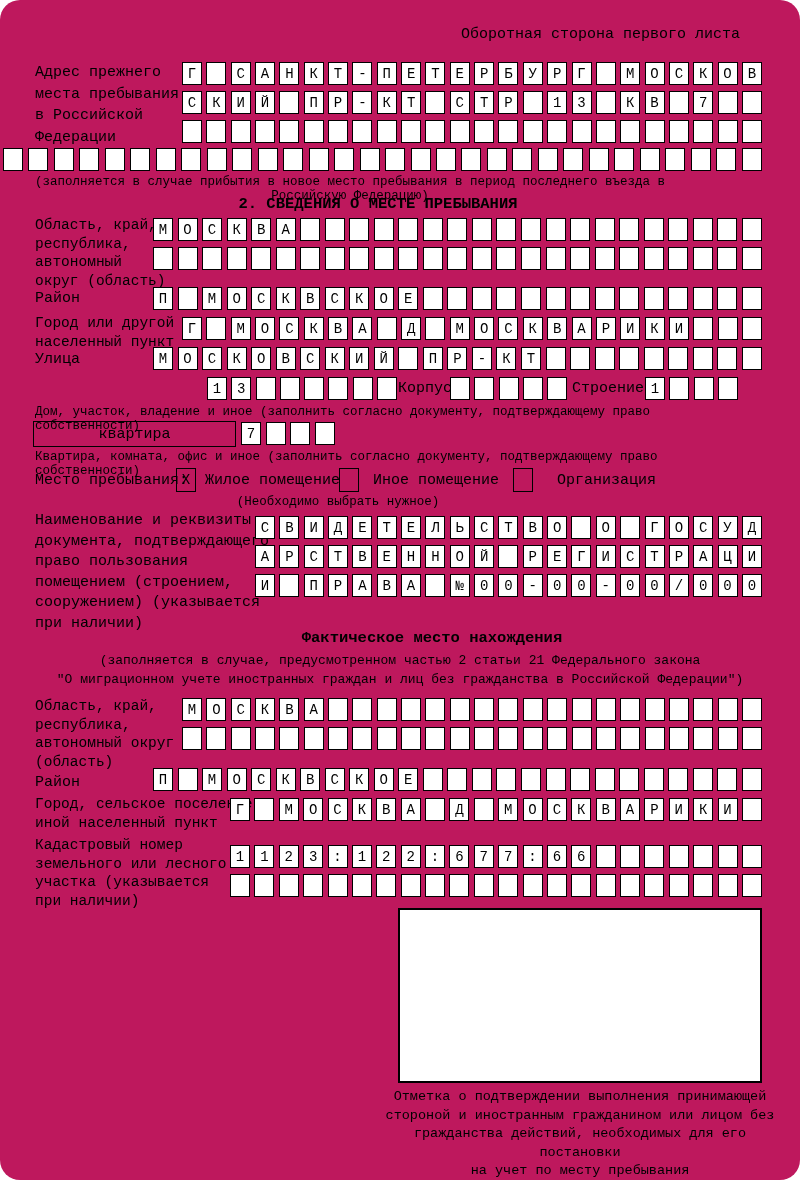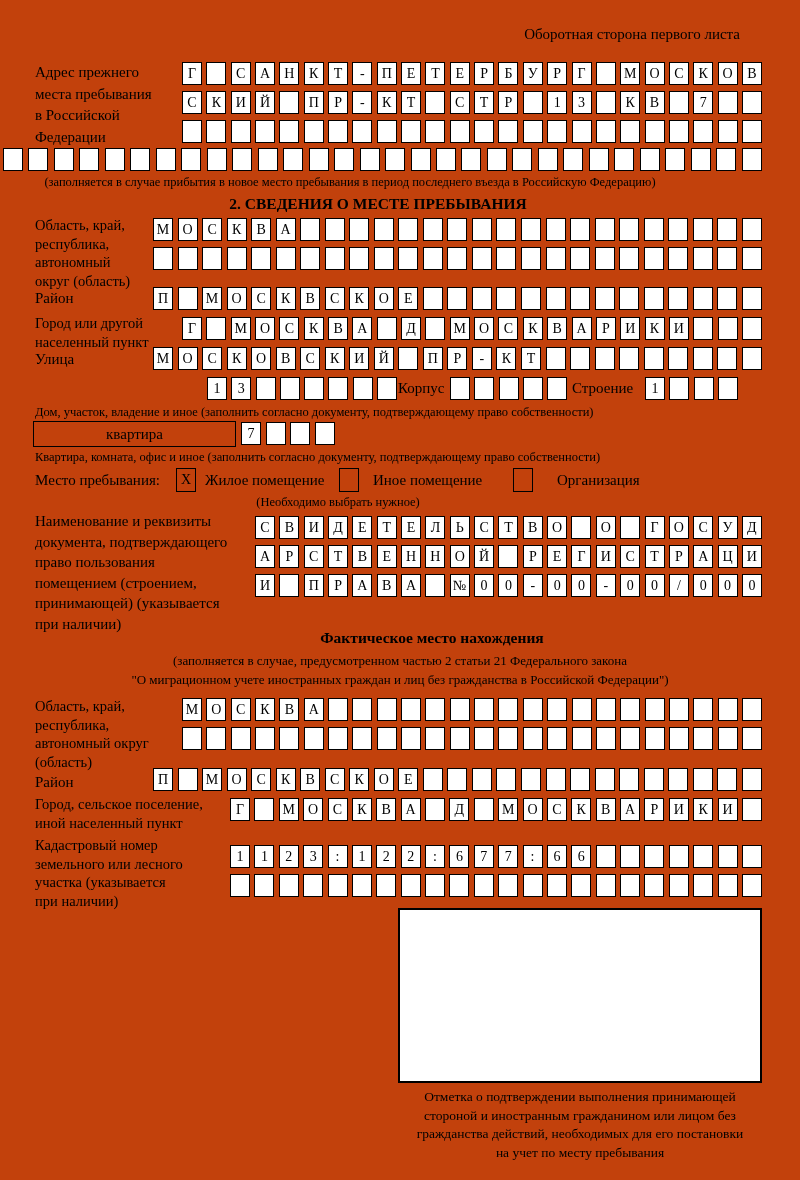--- a/index.html
+++ b/index.html
@@ -1,17 +1,17 @@
 <!DOCTYPE html>
 <html><head>
 <meta charset="utf-8">
 <style>
   html,body{margin:0;padding:0;background:#fff;}
-  .page{position:relative;width:800px;height:1180px;background:#c2410c;color:#000;
-        font-family:Liberation Serif, serif;overflow:hidden;}
+  .page{position:relative;width:800px;height:1180px;background:#be185d;color:#000;
+        font-family:Liberation Mono, monospace;overflow:hidden;border-radius:20px;}
   .abs{position:absolute;}
   .cellrow{display:flex;justify-content:space-between;}
   .cell{width:20px;height:23px;border:1.5px solid #000;box-sizing:border-box;
         display:flex;align-items:center;justify-content:center;
         font-size:14px;line-height:1;background:#fff;}
   .label{font-size:15px;line-height:21.5px;white-space:pre-line;}
   .label-t{font-size:14.5px;line-height:18.5px;white-space:pre-line;}
   .label-m{font-size:15px;line-height:20.5px;white-space:pre-line;}
   .caption{font-size:12.5px;text-align:center;}
   .caption-l{font-size:12.5px;text-align:left;}
@@ -338,21 +338,21 @@
   <div class="abs checkbox" style="left:339px;top:468px;"></div>
   <div class="abs inline-lbl" style="left:373px;top:472px;">Иное помещение</div>
   <div class="abs checkbox" style="left:513px;top:468px;"></div>
   <div class="abs inline-lbl" style="left:557px;top:472px;">Организация</div>
   <div class="abs caption" style="left:143px;top:495px;width:390px;">(Необходимо выбрать нужное)</div>
 
   <div class="abs label-m" style="left:35px;top:511px;">Наименование и реквизиты
 документа, подтверждающего
 право пользования
 помещением (строением,
-принимающей) (указывается
+сооружением) (указывается
 при наличии)</div>
   <div class="abs cellrow" style="left:255px;top:516px;width:507px;">
       <span class="cell">С</span>
       <span class="cell">В</span>
       <span class="cell">И</span>
       <span class="cell">Д</span>
       <span class="cell">Е</span>
       <span class="cell">Т</span>
       <span class="cell">Е</span>
       <span class="cell">Л</span>

